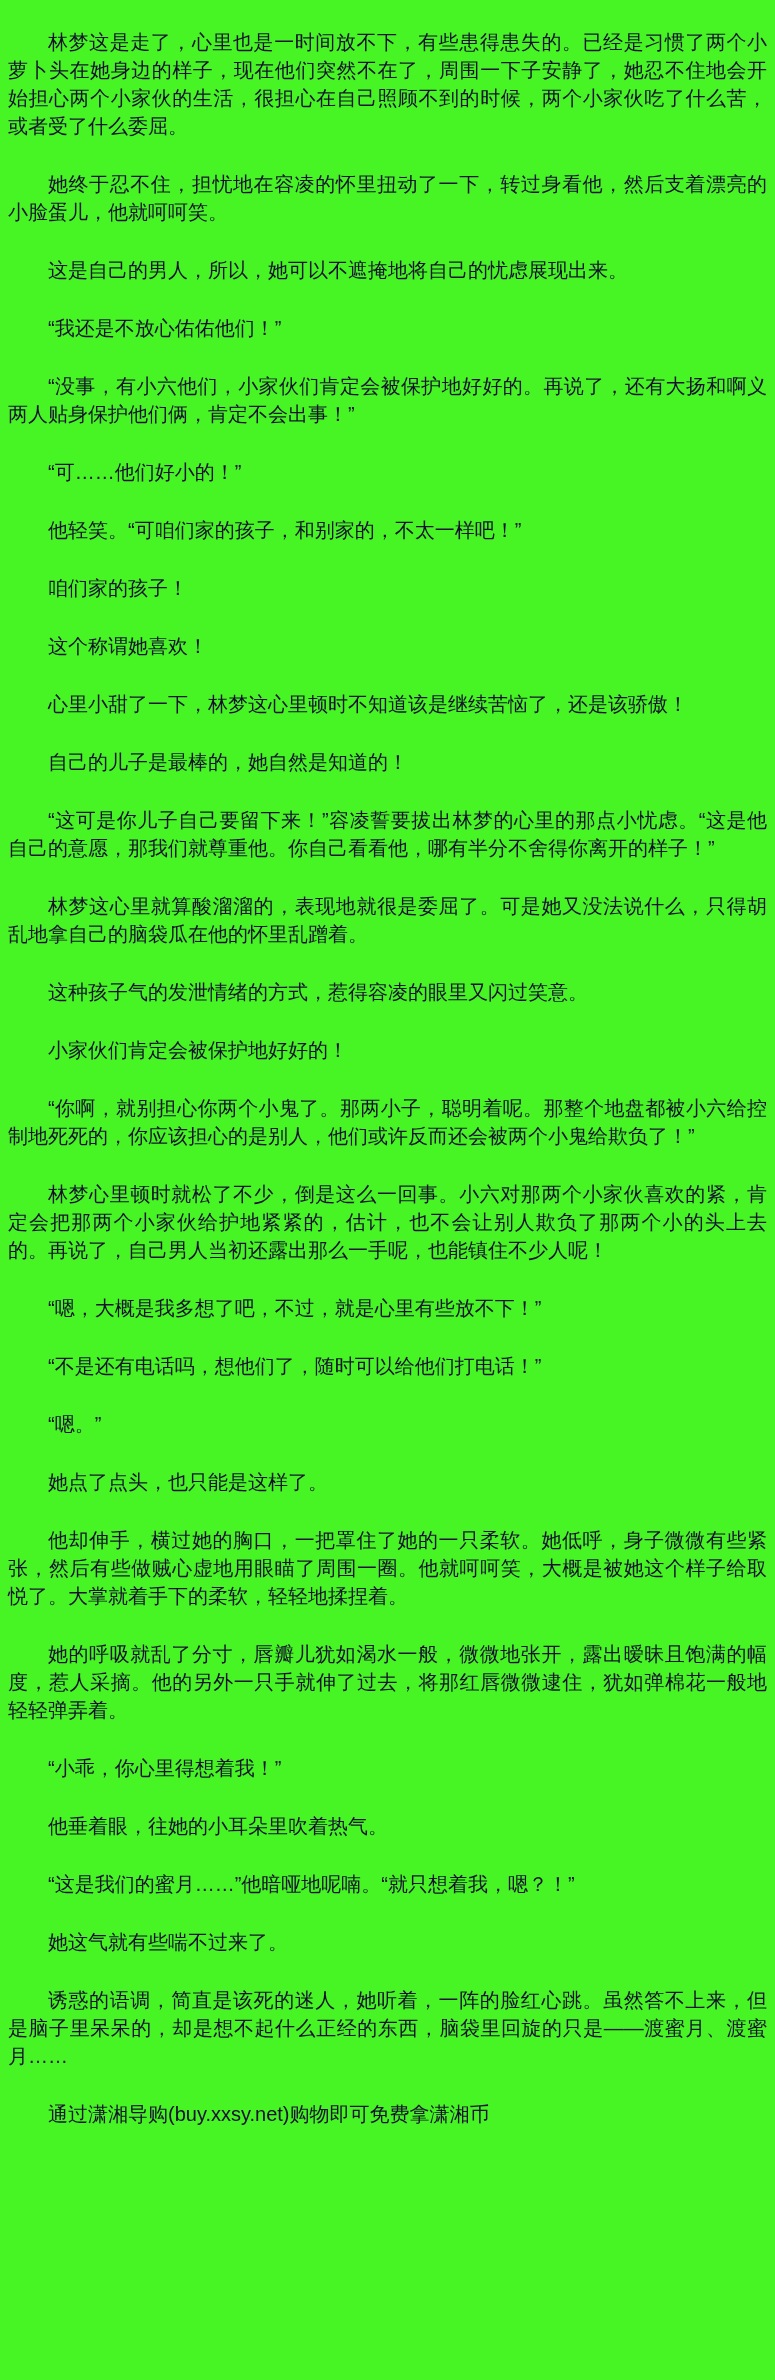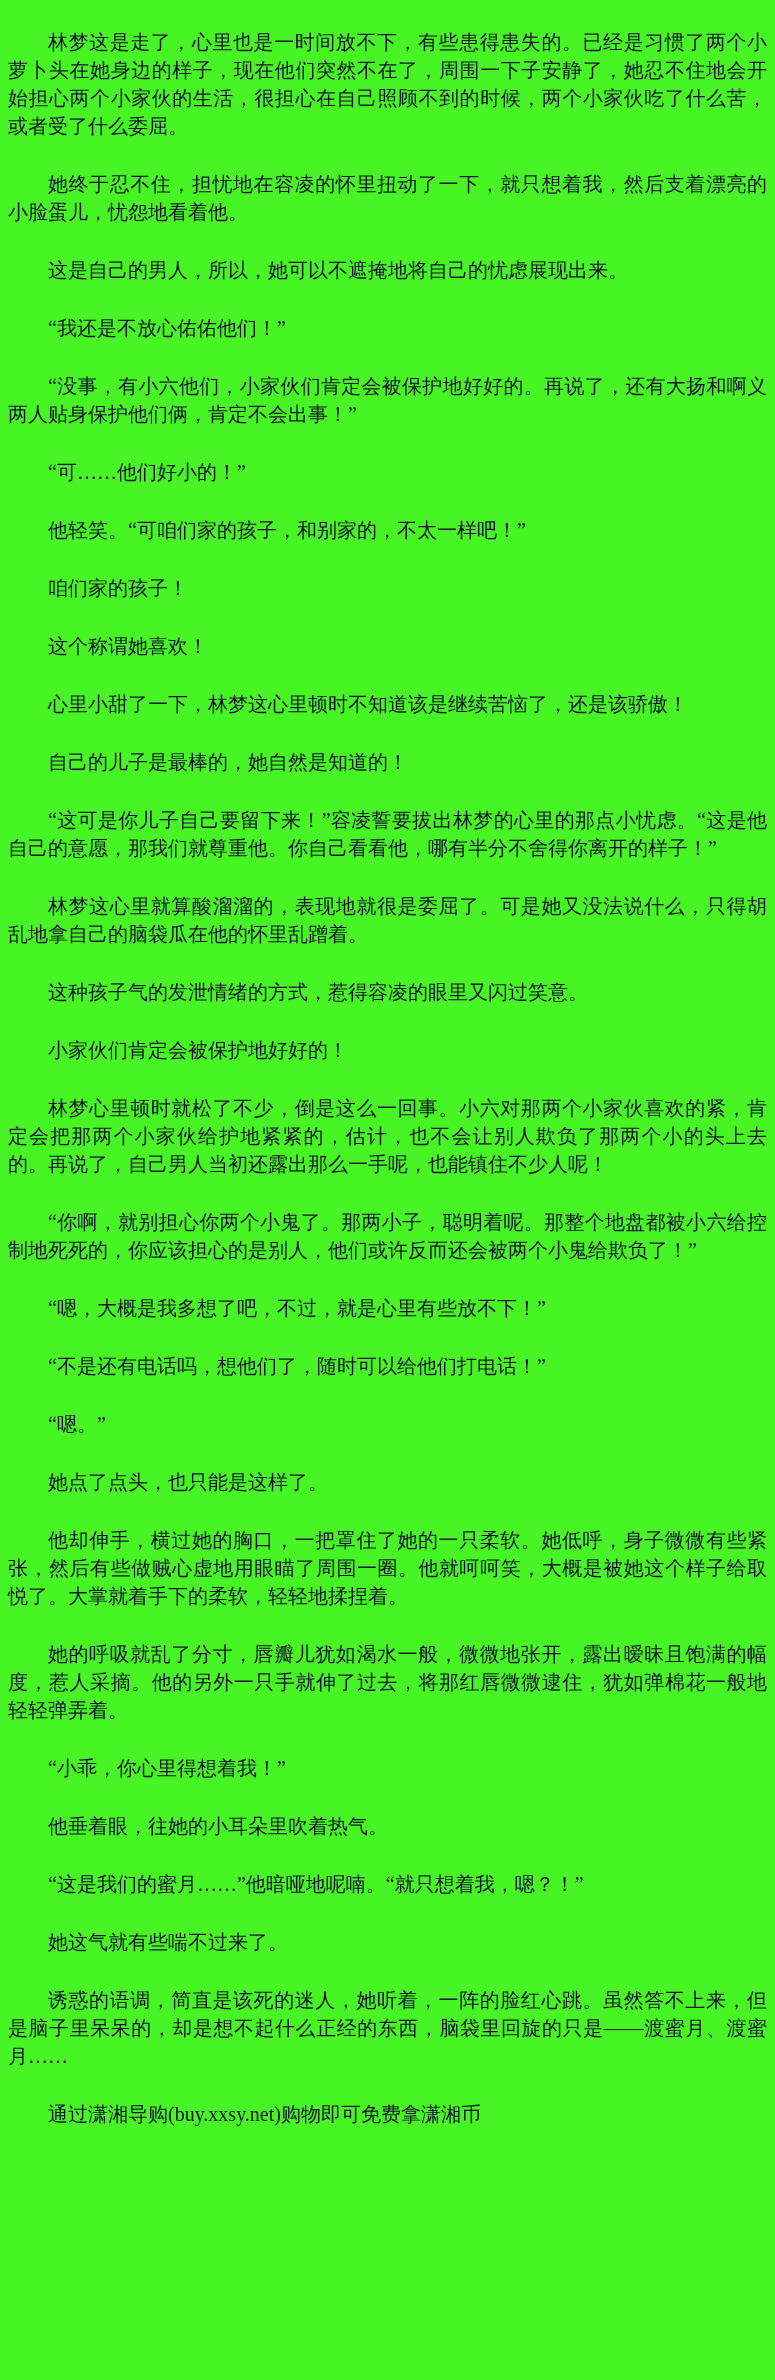--- a/index.html
+++ b/index.html
@@ -9,56 +9,56 @@
   body {
     background: #46f523;
   }
   .page {
     width: 775px;
     min-height: 2380px;
     box-sizing: border-box;
     padding: 28px 8px 20px 8px;
     background: #46f523;
     color: #16102e;
-    font-family: Liberation Serif, serif;
+    font-family: Liberation Sans, sans-serif;
     font-size: 20px;
     line-height: 28px;
   }
   .page p {
     margin: 0 0 30px 0;
     text-indent: 2em;
     word-break: break-all;
     text-align: justify;
   }
   .page p.promo {
     margin-bottom: 8px;
   }
 </style>
 </head>
 <body style="background: rgb(70, 245, 35);">
 
 <div class="page" style="background: rgb(70, 245, 35); color: rgb(22, 16, 46);">
   <div>
       <p>林梦这是走了，心里也是一时间放不下，有些患得患失的。已经是习惯了两个小萝卜头在她身边的样子，现在他们突然不在了，周围一下子安静了，她忍不住地会开始担心两个小家伙的生活，很担心在自己照顾不到的时候，两个小家伙吃了什么苦，或者受了什么委屈。</p>
-      <p>她终于忍不住，担忧地在容凌的怀里扭动了一下，就只想着我，然后支着漂亮的小脸蛋儿，忧怨地看着他。</p>
+      <p>她终于忍不住，担忧地在容凌的怀里扭动了一下，转过身看他，然后支着漂亮的小脸蛋儿，他就呵呵笑。</p>
       <p>这是自己的男人，所以，她可以不遮掩地将自己的忧虑展现出来。</p>
       <p>“我还是不放心佑佑他们！”</p>
       <p>“没事，有小六他们，小家伙们肯定会被保护地好好的。再说了，还有大扬和啊义两人贴身保护他们俩，肯定不会出事！”</p>
       <p>“可……他们好小的！”</p>
       <p>他轻笑。“可咱们家的孩子，和别家的，不太一样吧！”</p>
       <p>咱们家的孩子！</p>
       <p>这个称谓她喜欢！</p>
       <p>心里小甜了一下，林梦这心里顿时不知道该是继续苦恼了，还是该骄傲！</p>
       <p>自己的儿子是最棒的，她自然是知道的！</p>
       <p>“这可是你儿子自己要留下来！”容凌誓要拔出林梦的心里的那点小忧虑。“这是他自己的意愿，那我们就尊重他。你自己看看他，哪有半分不舍得你离开的样子！”</p>
       <p>林梦这心里就算酸溜溜的，表现地就很是委屈了。可是她又没法说什么，只得胡乱地拿自己的脑袋瓜在他的怀里乱蹭着。</p>
       <p>这种孩子气的发泄情绪的方式，惹得容凌的眼里又闪过笑意。</p>
       <p>小家伙们肯定会被保护地好好的！</p>
+      <p>“你啊，就别担心你两个小鬼了。那两小子，聪明着呢。那整个地盘都被小六给控制地死死的，你应该担心的是别人，他们或许反而还会被两个小鬼给欺负了！”</p>
       <p>林梦心里顿时就松了不少，倒是这么一回事。小六对那两个小家伙喜欢的紧，肯定会把那两个小家伙给护地紧紧的，估计，也不会让别人欺负了那两个小的头上去的。再说了，自己男人当初还露出那么一手呢，也能镇住不少人呢！</p>
-      <p>“你啊，就别担心你两个小鬼了。那两小子，聪明着呢。那整个地盘都被小六给控制地死死的，你应该担心的是别人，他们或许反而还会被两个小鬼给欺负了！”</p>
       <p>“嗯，大概是我多想了吧，不过，就是心里有些放不下！”</p>
       <p>“不是还有电话吗，想他们了，随时可以给他们打电话！”</p>
       <p>“嗯。”</p>
       <p>她点了点头，也只能是这样了。</p>
       <p>他却伸手，横过她的胸口，一把罩住了她的一只柔软。她低呼，身子微微有些紧张，然后有些做贼心虚地用眼瞄了周围一圈。他就呵呵笑，大概是被她这个样子给取悦了。大掌就着手下的柔软，轻轻地揉捏着。</p>
       <p>她的呼吸就乱了分寸，唇瓣儿犹如渴水一般，微微地张开，露出暧昧且饱满的幅度，惹人采摘。他的另外一只手就伸了过去，将那红唇微微逮住，犹如弹棉花一般地轻轻弹弄着。</p>
       <p>“小乖，你心里得想着我！”</p>
       <p>他垂着眼，往她的小耳朵里吹着热气。</p>
       <p>“这是我们的蜜月……”他暗哑地呢喃。“就只想着我，嗯？！”</p>
       <p>她这气就有些喘不过来了。</p>

